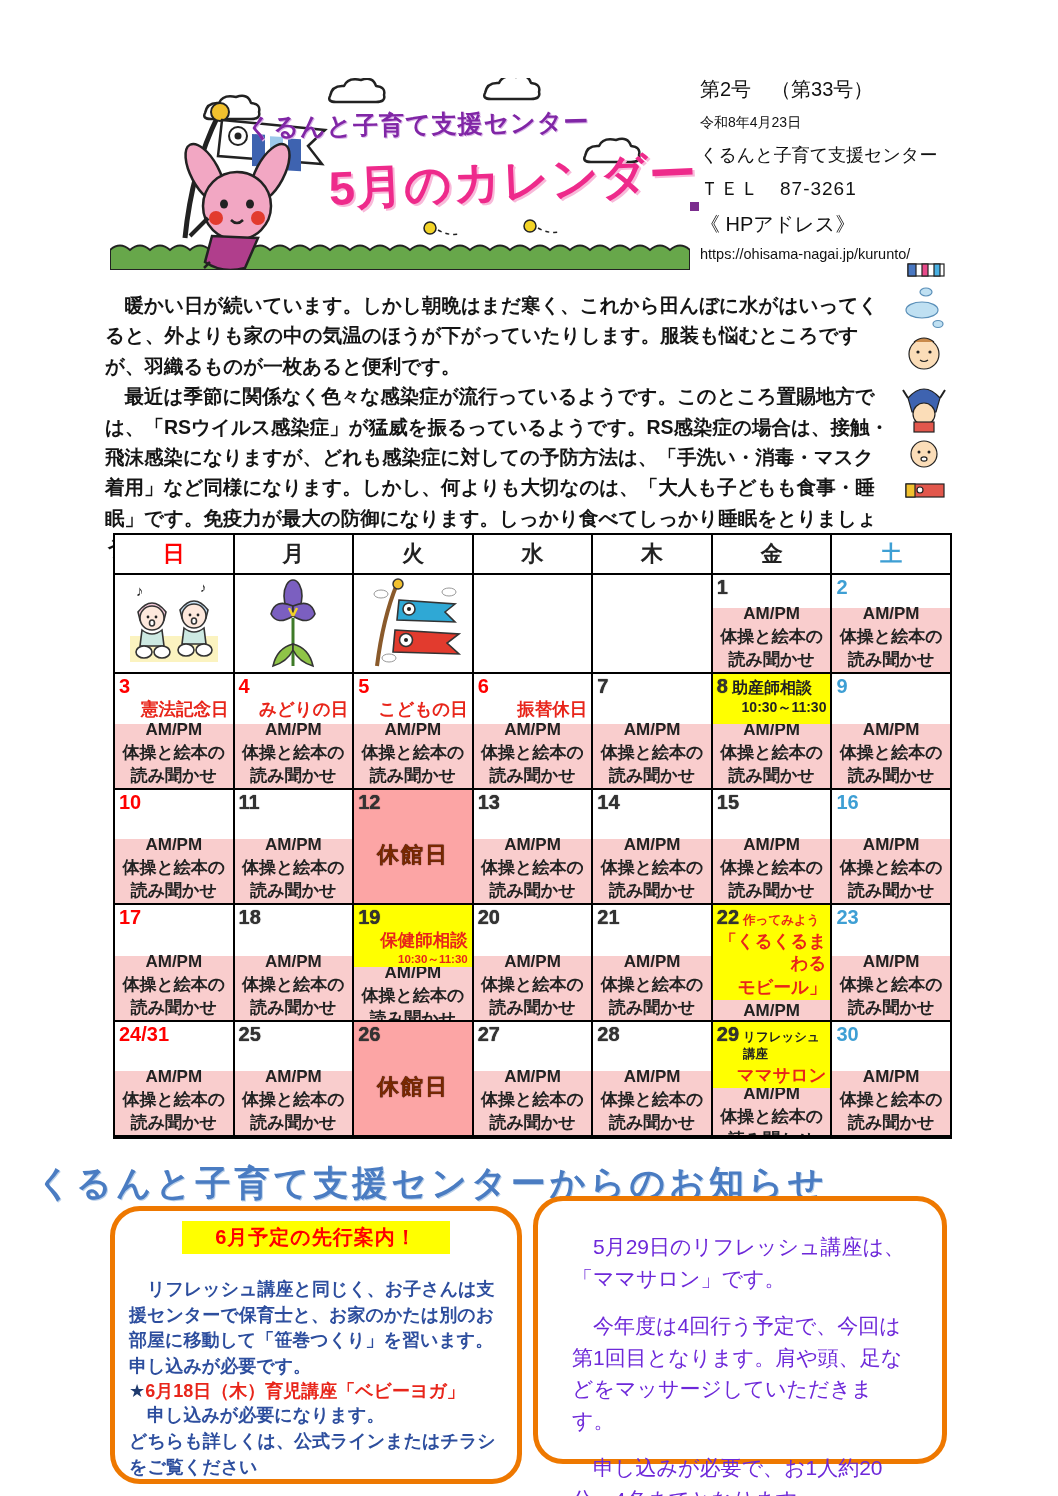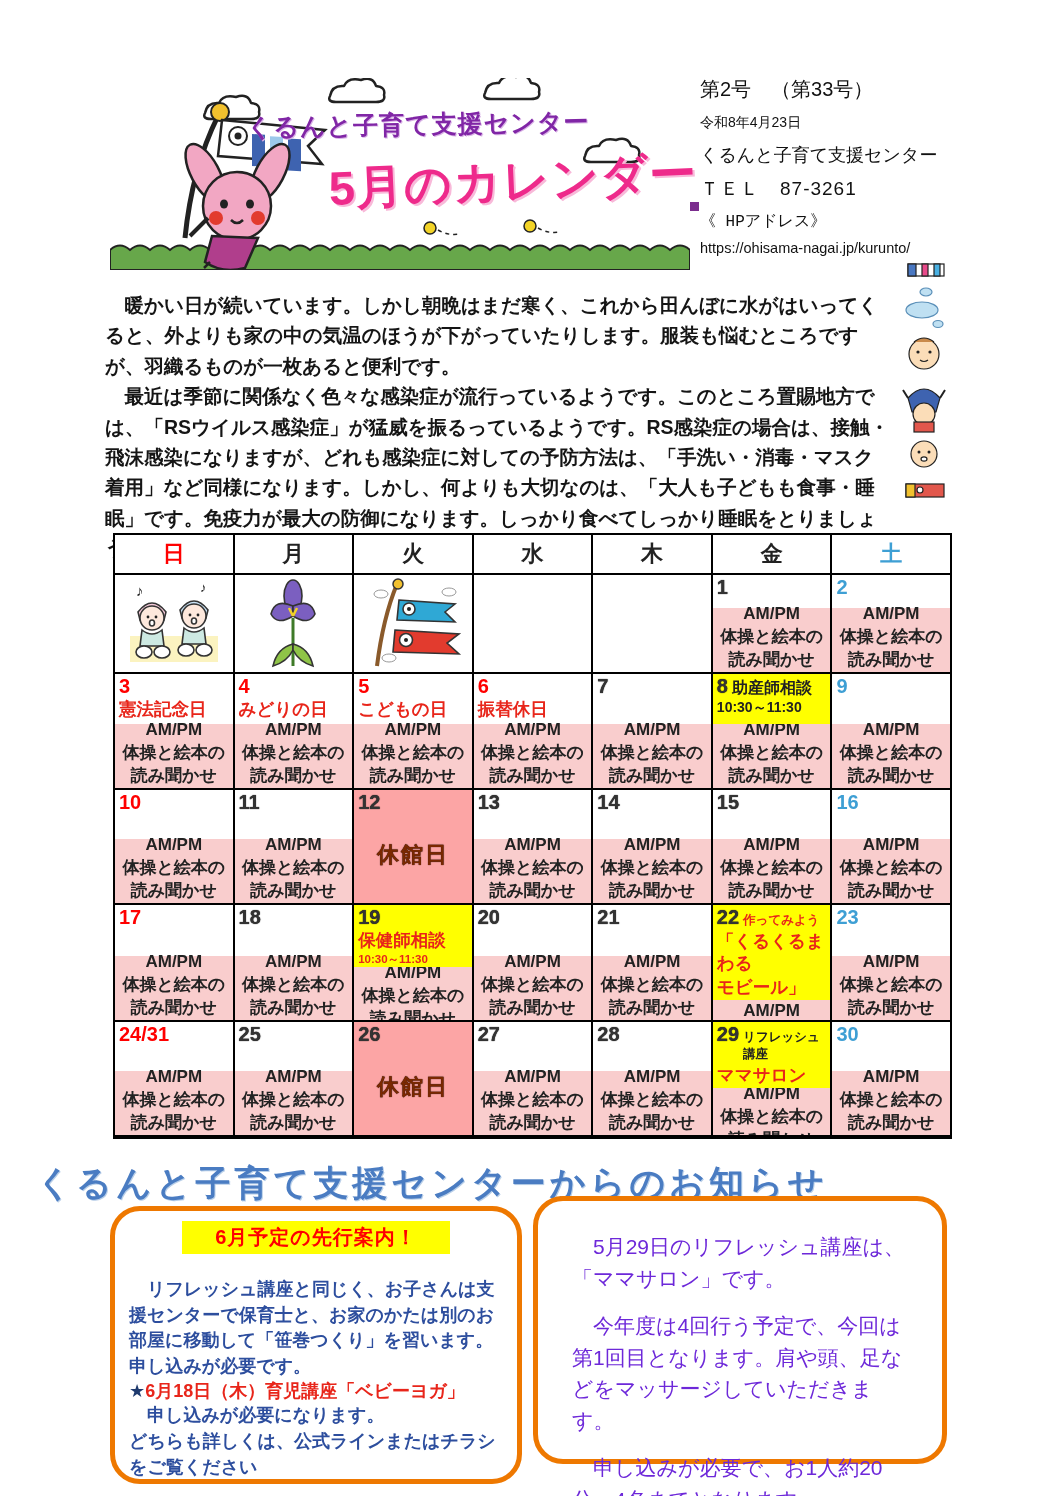--- a/index.html
+++ b/index.html
@@ -15,21 +15,21 @@
   .banner-title{position:absolute;left:218px;top:72px;width:370px;text-align:center;
     font-size:47px;font-weight:bold;color:#EE2A8B;letter-spacing:1px;transform:rotate(-2.5deg);
     text-shadow:2px 2px 0 #f8b9d9;white-space:nowrap;}
 
   
   .hdr{position:absolute;left:700px;top:76px;width:265px;}
   .hdr .issue{font-size:20px;margin-bottom:11px;}
   .hdr .date{font-size:14px;margin-bottom:11px;}
   .hdr .org{font-size:18px;margin-bottom:9px;}
   .hdr .tel{font-size:19px;margin-bottom:9px;letter-spacing:1px;}
-  .hdr .hp{font-size:16px;margin-bottom:8px;font-family:Liberation Mono, monospace;}
+  .hdr .hp{font-size:20px;margin-bottom:8px;}
   .hdr .url{font-size:14.5px;}
   .purple-square{position:absolute;left:-10px;top:126px;width:9px;height:9px;background:#7B2D8E;}
 
   
   .intro{position:absolute;left:105px;top:290px;width:788px;font-size:19.5px;font-weight:600;
     line-height:1.56;color:#151515;}
   .intro p{margin:0;}
 
   
   .side-strip{position:absolute;left:896px;top:262px;width:58px;height:238px;}
@@ -45,21 +45,21 @@
   .cal-cell{background:#fff;display:flex;flex-direction:column;overflow:hidden;position:relative;}
   .cell-top{flex:1;padding:1px 4px;position:relative;}
   .cell-top.yellow{background:#FFFF00;}
   .day-line{display:flex;align-items:baseline;gap:4px;}
   .day-num{font-size:20px;font-weight:bold;line-height:1.1;}
   .day-num.black{color:#333;text-shadow:0 0 1px #000;}
   .day-num.red{color:#FF0000;} .day-num.blue{color:#3E9FD4;}
   .inline-note{font-weight:bold;font-size:16px;}
   .inline-note.small{font-size:12.5px;}
   .inline-note.red{color:#E8251A;} .inline-note.black{color:#222;}
-  .sub-line{text-align:left;font-weight:bold;font-size:14px;line-height:1.25;}
+  .sub-line{text-align:right;font-weight:bold;font-size:14px;line-height:1.25;}
   .sub-line.md{font-size:17.5px;margin-top:2px;}
   .sub-line.small{font-size:11.5px;}
   .sub-line.red{color:#E8251A;} .sub-line.black{color:#222;}
   .cell-event{height:64px;background:#F9CDCD;display:flex;flex-direction:column;
     align-items:center;justify-content:flex-end;font-size:17px;font-weight:bold;
     color:#222;line-height:1.35;text-align:center;}
   .cal-cell.closed{background:#fca5a5;}
   .cal-cell.closed .cell-top{padding-top:1px;}
   .closed-label{position:absolute;left:0;right:0;top:44%;text-align:center;
     font-size:22px;font-weight:bold;color:#7B2800;letter-spacing:2px;text-shadow:0 0 1px #000;}

